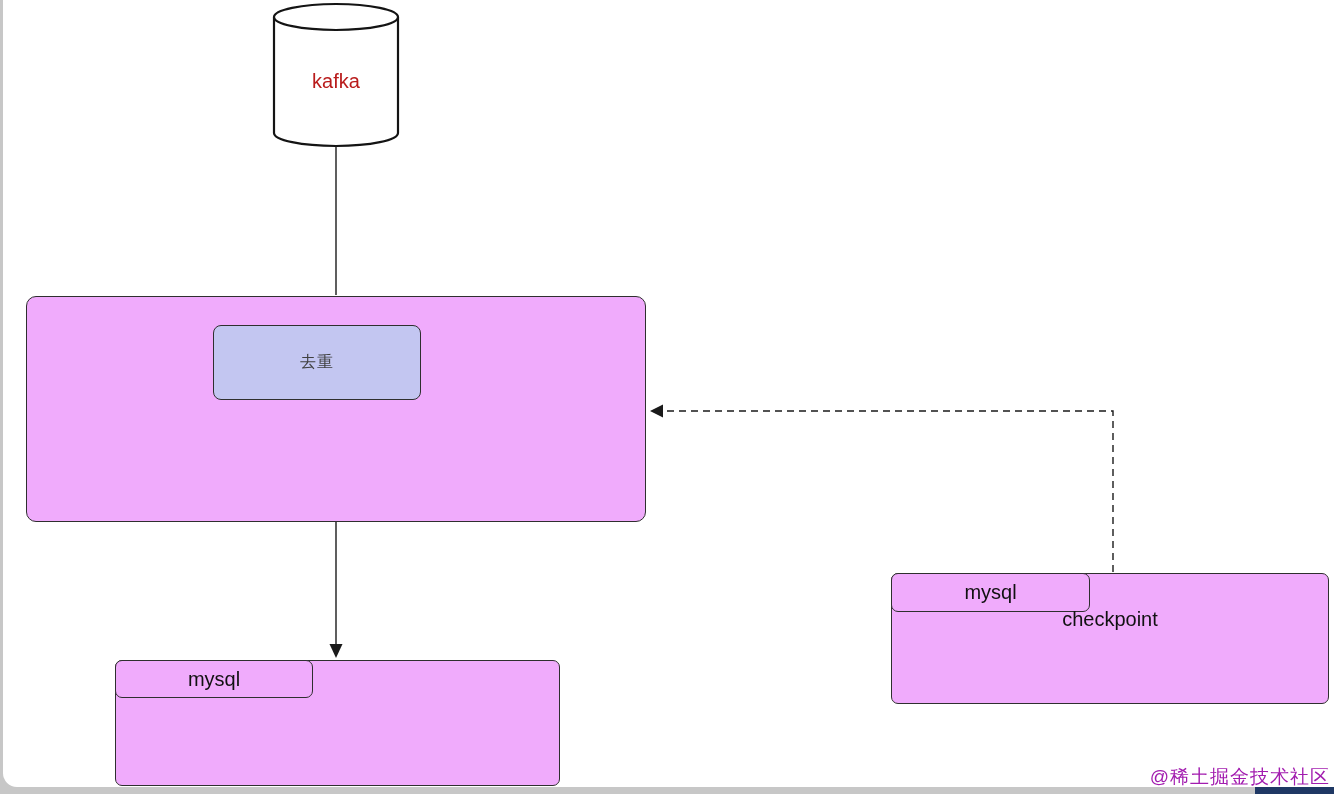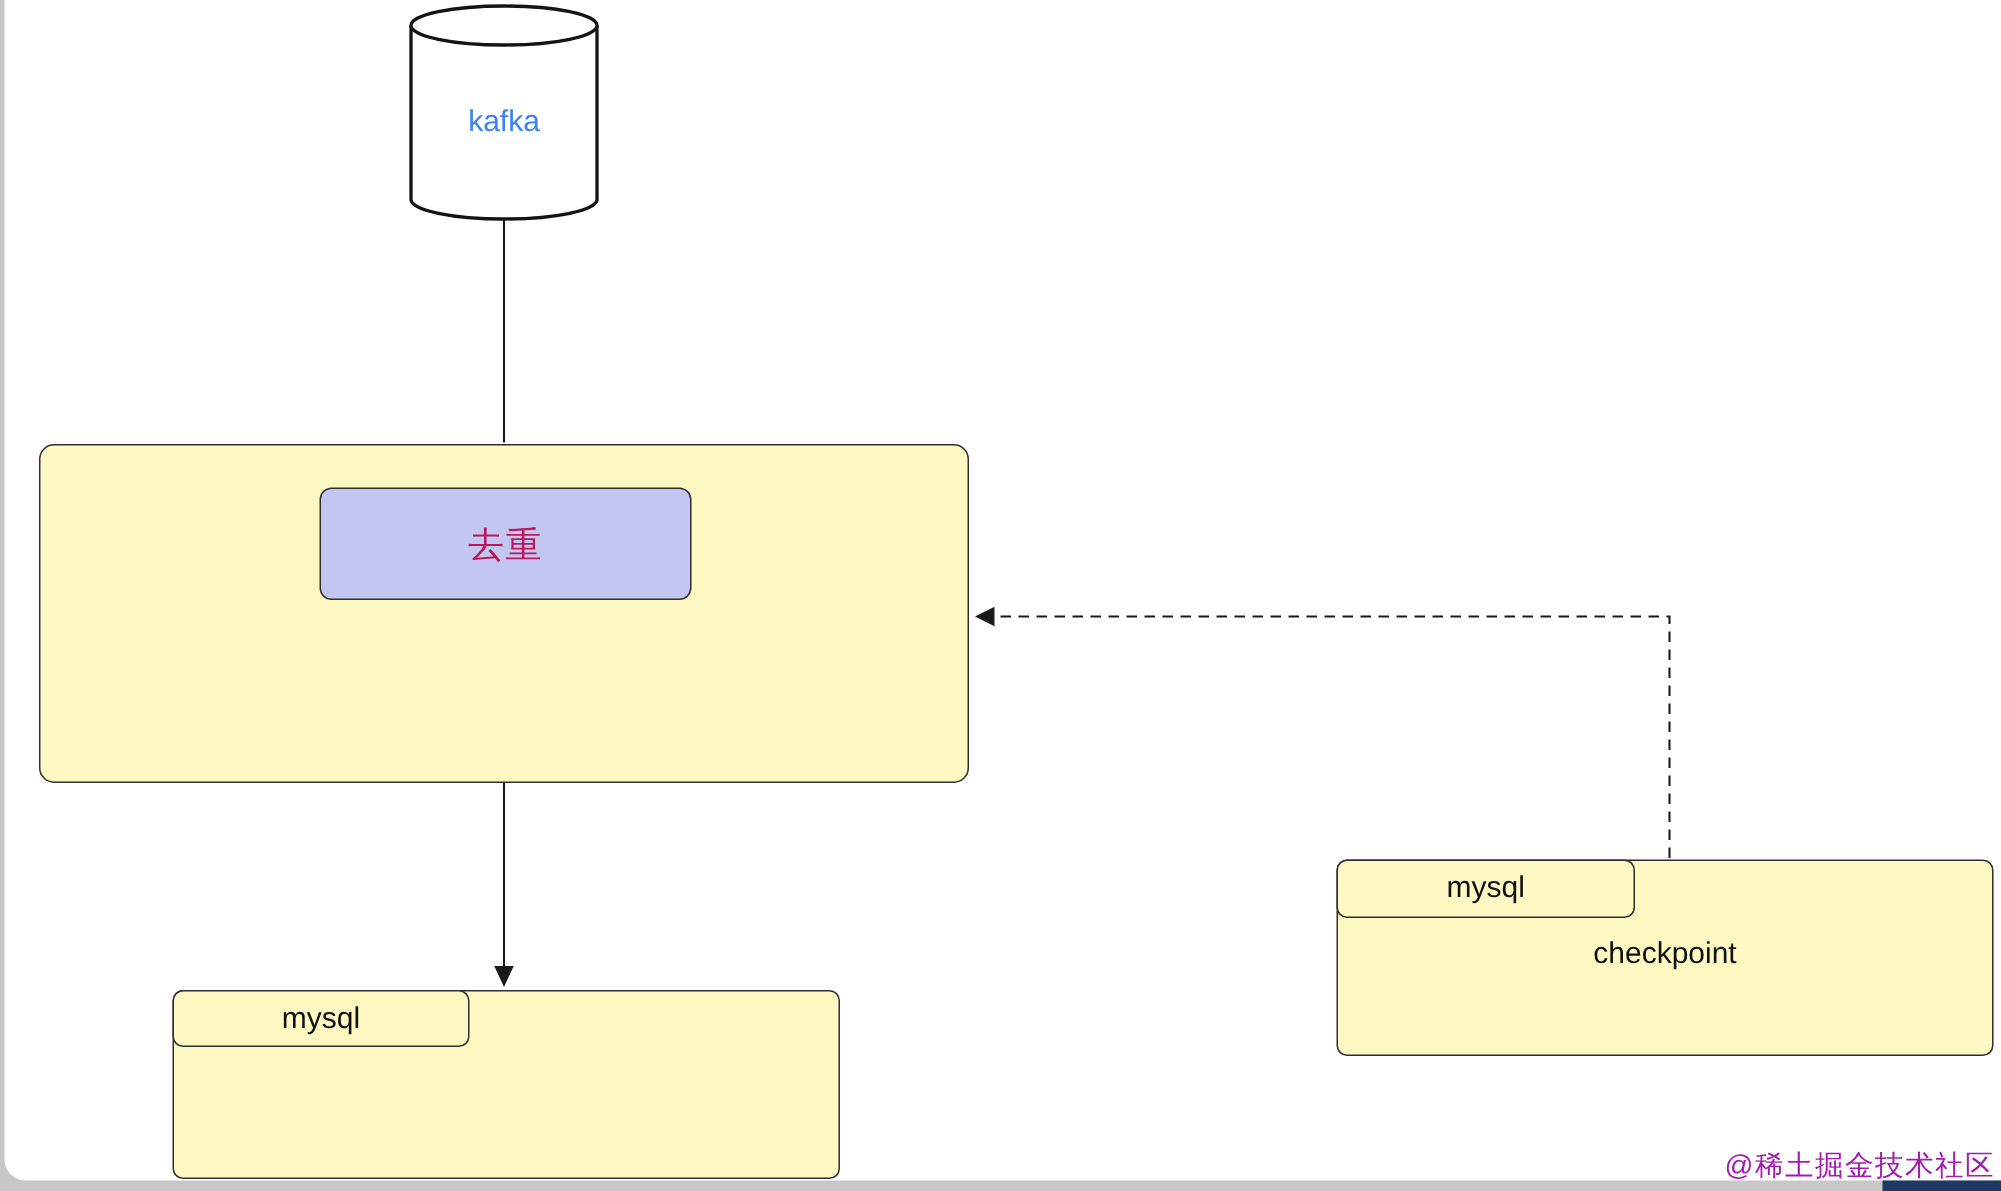--- a/index.html
+++ b/index.html
@@ -9,39 +9,39 @@
     font-family:"Liberation Sans","DejaVu Sans",sans-serif;
     position:relative;overflow:hidden;
   }
   .page{
     position:absolute;left:3px;top:0;width:1331px;height:787px;
     background:#ffffff;
     border-bottom-left-radius:14px;
     border-right:1px solid #dcdcdc;
   }
   .abs{position:absolute;}
-  .node-border{border:1.5px solid #2f2f2f;background:#fef9c3;box-sizing:border-box;}
+  .node-border{border:1.5px solid #2f2f2f;background:#f0abfc;box-sizing:border-box;}
   .center{display:flex;align-items:center;justify-content:center;}
 
   .processing-box{left:23px;top:296px;width:620px;height:226px;border-radius:10px;}
   .step{
-    left:210px;width:248px;border-radius:8px;
-    font-size:24px;color:#be185d;letter-spacing:1px;
+    left:210px;width:208px;border-radius:8px;
+    font-size:16px;color:#404040;letter-spacing:1px;
   }
   .step-dedupe{top:325px;height:75px;}
   .step-aggregate{top:428px;height:77px;}
 
   .sink-box{left:112px;top:660px;width:445px;height:126px;border-radius:7px;}
   .sink-tab{left:112px;top:660px;width:198px;height:38px;border-radius:7px;font-size:20px;color:#111;}
 
   .ckpt-box{left:888px;top:573px;width:438px;height:131px;border-radius:7px;}
   .ckpt-tab{left:888px;top:573px;width:199px;height:39px;border-radius:7px;font-size:20px;color:#111;}
-  .ckpt-label{left:888px;top:625px;width:438px;text-align:center;font-size:20px;color:#111;}
+  .ckpt-label{left:888px;top:608px;width:438px;text-align:center;font-size:20px;color:#111;}
 
-  .kafka-label{left:271px;top:70px;width:124px;text-align:center;font-size:20px;color:#3b82f6;}
+  .kafka-label{left:271px;top:70px;width:124px;text-align:center;font-size:20px;color:#b91c1c;}
 
   .watermark{
     right:4px;top:764px;
     font-size:19px;color:#a21caf;letter-spacing:1px;
   }
   .bottom-bar-accent{
     left:1255px;top:787px;width:79px;height:7px;background:#1f3864;
   }
   svg{position:absolute;left:0;top:0;pointer-events:none;}
 </style>

